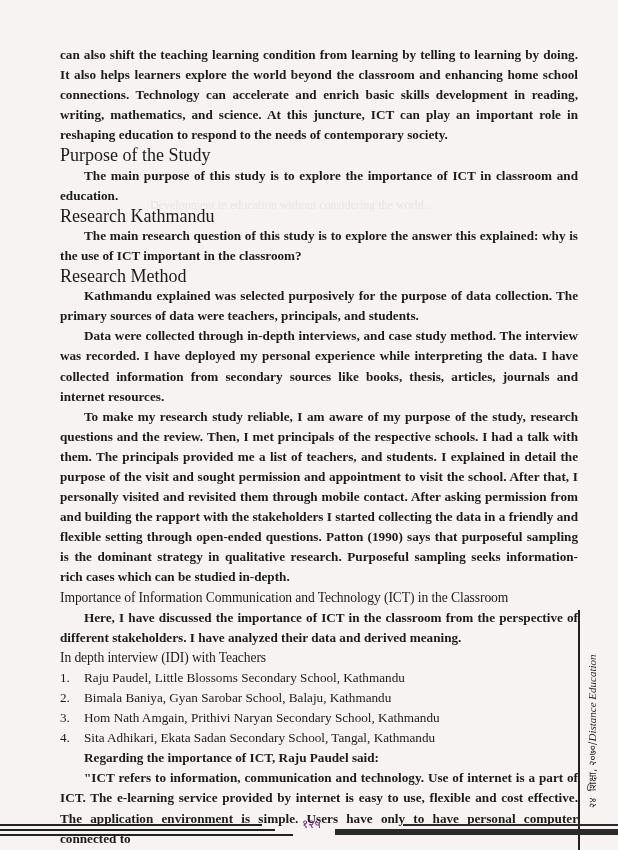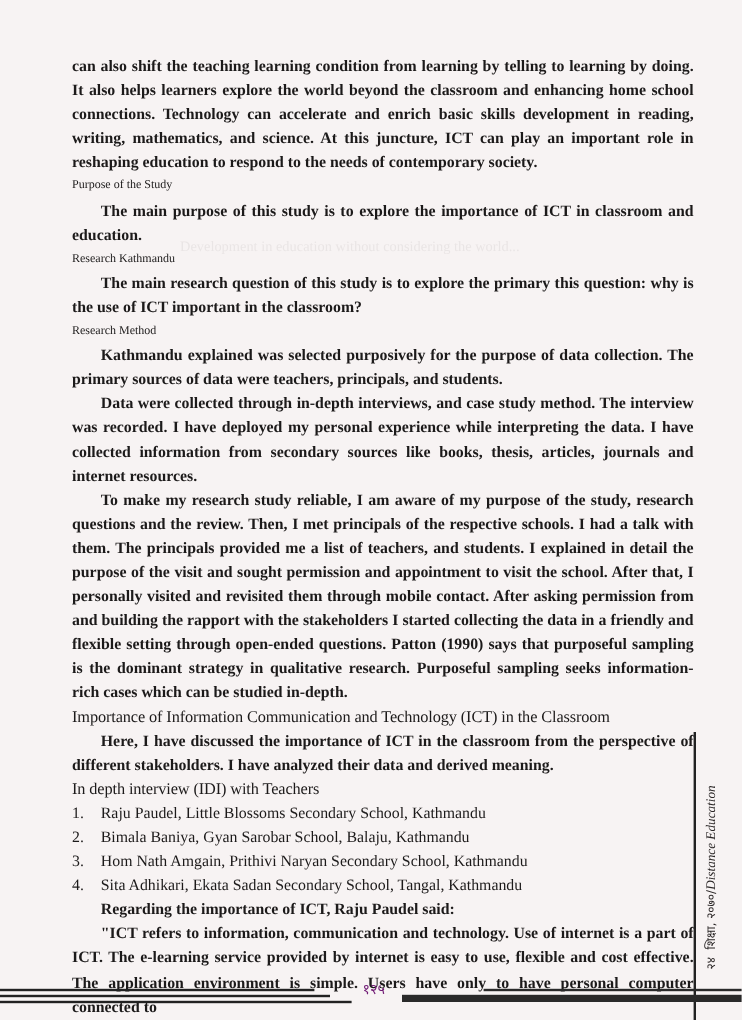--- a/index.html
+++ b/index.html
@@ -10,21 +10,21 @@
       font-family: "Liberation Serif", serif;
       color: #1c1a1a;
     }
     .page-text {
       position: absolute; left: 60px; top: 45px; width: 518px;
       font-size: 13.2px; line-height: 20.1px;
       text-align: justify;
     }
     .p { margin: 0; font-weight: bold; }
     .p.indent { text-indent: 24px; }
-    .heading { margin: 0; font-weight: normal; font-size: 10px; }
+    .heading { margin: 0; font-weight: normal; font-size: 18px; }
     .heading.bold { font-weight: normal; font-size: 13.6px; text-align: left; white-space: nowrap; letter-spacing: -0.1px; }
     .list { margin: 0; padding: 0; list-style: none; }
     .list li { display: flex; }
     .list .num { width: 24px; flex: none; }
     .side-rule {
       position: absolute; left: 578px; top: 610px; width: 2px; height: 240px; background: #222;
     }
     .side-label {
       position: absolute; left: 585px; top: 808px;
       transform-origin: 0 0; transform: rotate(-90deg);
@@ -47,21 +47,21 @@
 
 <div class="ghost" style="left:150px;top:198px;">Development in education without considering the world...</div>
 
 <div class="page-text">
   <p class="p">can also shift the teaching learning condition from learning by telling to learning by doing. It also helps learners explore the world beyond the classroom and enhancing home school connections. Technology can accelerate and enrich basic skills development in reading, writing, mathematics, and science. At this juncture, ICT can play an important role in reshaping education to respond to the needs of contemporary society.</p>
 
   <h3 class="heading">Purpose of the Study</h3>
   <p class="p indent">The main purpose of this study is to explore the importance of ICT in classroom and education.</p>
 
   <h3 class="heading">Research Kathmandu</h3>
-  <p class="p indent">The main research question of this study is to explore the primary this question: why is the use of ICT important in the classroom?</p>
+  <p class="p indent">The main research question of this study is to explore the answer this explained: why is the use of ICT important in the classroom?</p>
 
   <h3 class="heading">Research Method</h3>
   <p class="p indent">Kathmandu explained was selected purposively for the purpose of data collection. The primary sources of data were teachers, principals, and students.</p>
   <p class="p indent">Data were collected through in-depth interviews, and case study method. The interview was recorded. I have deployed my personal experience while interpreting the data. I have collected information from secondary sources like books, thesis, articles, journals and internet resources.</p>
   <p class="p indent">To make my research study reliable, I am aware of my purpose of the study, research questions and the review. Then, I met principals of the respective schools. I had a talk with them. The principals provided me a list of teachers, and students. I explained in detail the purpose of the visit and sought permission and appointment to visit the school. After that, I personally visited and revisited them through mobile contact. After asking permission from and building the rapport with the stakeholders I started collecting the data in a friendly and flexible setting through open-ended questions. Patton (1990) says that purposeful sampling is the dominant strategy in qualitative research. Purposeful sampling seeks information- rich cases which can be studied in-depth.</p>
 
   <h3 class="heading bold">Importance of Information Communication and Technology (ICT) in the Classroom</h3>
   <p class="p indent">Here, I have discussed the importance of ICT in the classroom from the perspective of different stakeholders. I have analyzed their data and derived meaning.</p>
 
   <h3 class="heading bold">In depth interview (IDI) with Teachers</h3>

